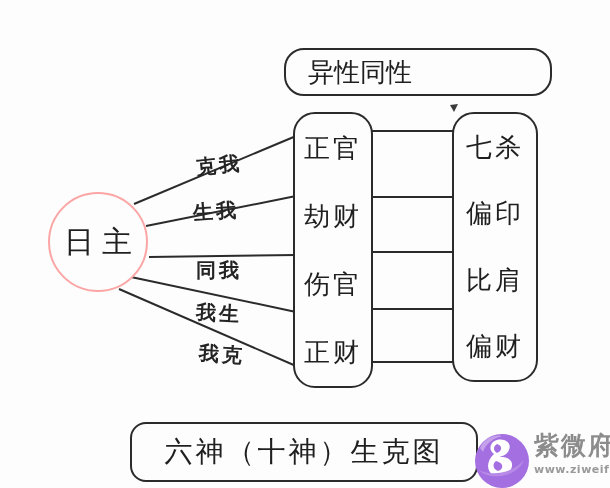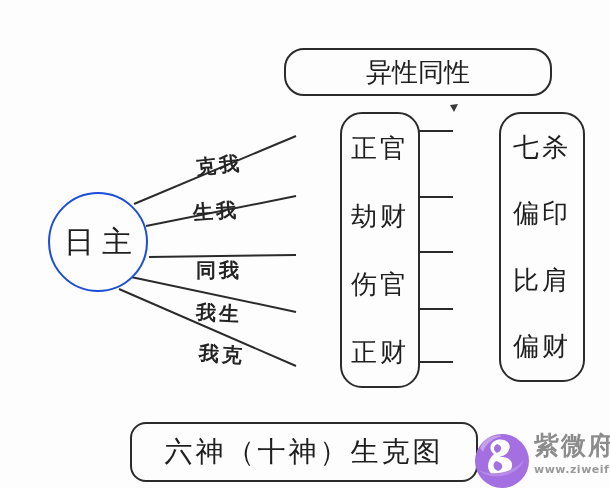--- a/index.html
+++ b/index.html
@@ -24,40 +24,39 @@
     position: absolute;
     border: 2px solid #2b2b2b;
     background: #fdfdfd;
     box-sizing: border-box;
     z-index: 2;
   }
   .header-box {
     left: 284px; top: 48px;
     width: 268px; height: 48px;
     border-radius: 20px;
-    display: flex; align-items: center; justify-content: center;
+    display: flex; align-items: center; justify-content: flex-start;
     padding: 0 22px;
     font-size: 26px;
   }
   .col-box {
     display: flex; flex-direction: column;
     justify-content: space-around; align-items: center;
     border-radius: 22px;
     font-size: 26px;
-    margin-left: 47px;
   }
   .mid-box  { left: 293px; top: 112px; width: 80px; height: 276px; }
   .right-box{ left: 452px; top: 112px; width: 86px; height: 270px; align-items: center; }
   .col-box span { letter-spacing: 3px; white-space: nowrap; }
   .right-box span:nth-child(5) { margin-left: 14px; }
   .daymaster {
     position: absolute;
     left: 48px; top: 192px;
     width: 100px; height: 100px;
-    border: 2px solid #1d4ed8;
+    border: 2px solid #fca5a5;
     border-radius: 50%;
     background: #fdfdfd;
     display: flex; align-items: center; justify-content: center;
     font-size: 30px; letter-spacing: 8px;
     text-indent: 8px;
     box-sizing: border-box;
     z-index: 2;
   }
   .rel-label {
     position: absolute;

